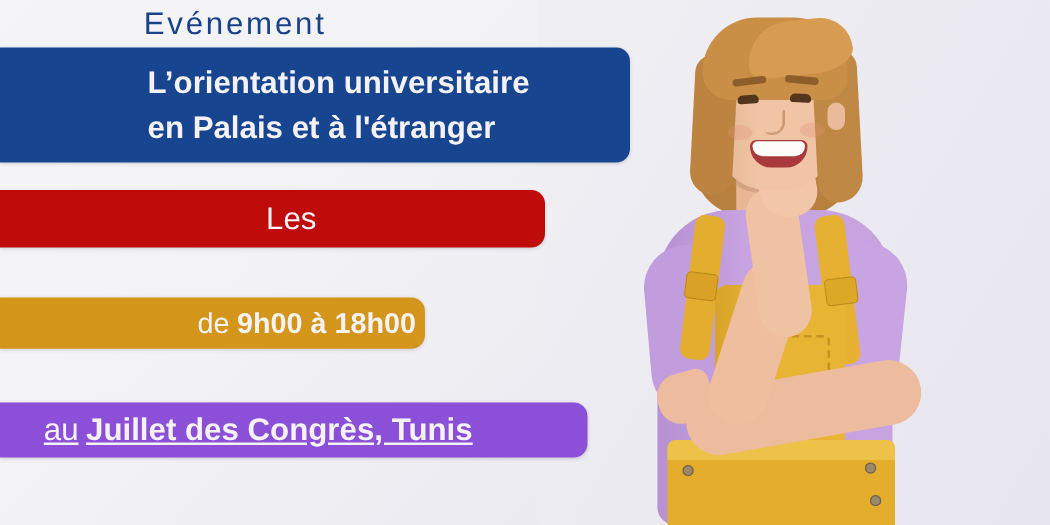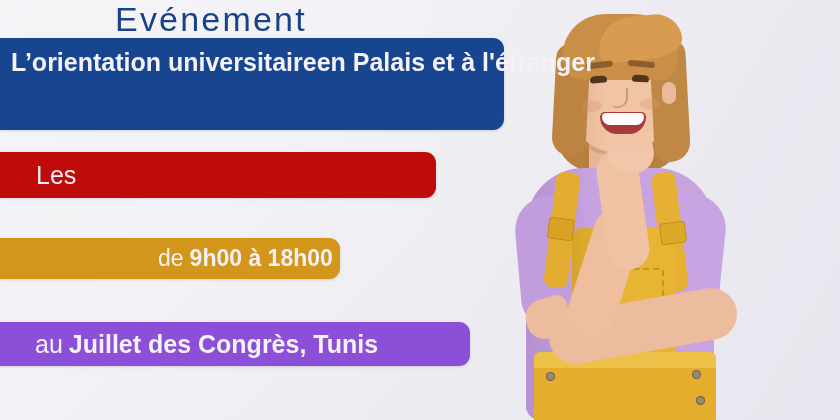--- a/index.html
+++ b/index.html
@@ -215,21 +215,21 @@
   .cheek-r { left: 210px; top: 98px; }
   .ear-r {
     position: absolute; left: 232px; top: 82px; width: 14px; height: 22px;
     background: #e9bb9b; border-radius: 8px;
   }
 
   
   .kicker {
     position: absolute;
     left: 115px; top: 2px;
-    font-size: 34px;
+    font-size: 25px;
     font-weight: 400;
     letter-spacing: 2.2px;
     color: #1a4289;
     white-space: nowrap;
     line-height: 34px;
   }
 
   .pill {
     position: absolute;
     display: flex;
@@ -240,44 +240,46 @@
     border-radius: 0 11px 11px 0;
     box-shadow: 0 1px 3px rgba(40,40,60,.16);
   }
   .pill .light { font-weight: 400; }
   .pill .bold  { font-weight: 700; }
 
   #pill-title {
     left: 0; top: 38px; width: 504px; height: 92px;
     background: #17458f;
     padding: 6px 16px 6px 118px;
-    flex-direction: row;
+    flex-direction: column;
     align-items: flex-start;
     justify-content: center;
     font-size: 25px;
     line-height: 36px;
     font-weight: 700;
   }
   #pill-date {
     left: 0; top: 152px; width: 436px; height: 46px;
     background: #c00b0b;
     padding-left: 36px;
     font-size: 25px;
+    justify-content: center;
   }
   #pill-time {
     left: 0; top: 238px; width: 340px; height: 41px;
     background: #d4951b;
     padding-left: 158px;
     font-size: 23px;
   }
   #pill-place {
     left: 0; top: 322px; width: 470px; height: 44px;
     background: #8b4fd8;
     padding-left: 35px;
     font-size: 25px;
+    text-decoration: underline;
   }
   .sp { display: inline-block; width: 6px; }
 </style>
 </head>
 <body>
 
 <div id="banner-root">
 
   <div class="photo-layer">
     <div class="photo-bg"></div>

